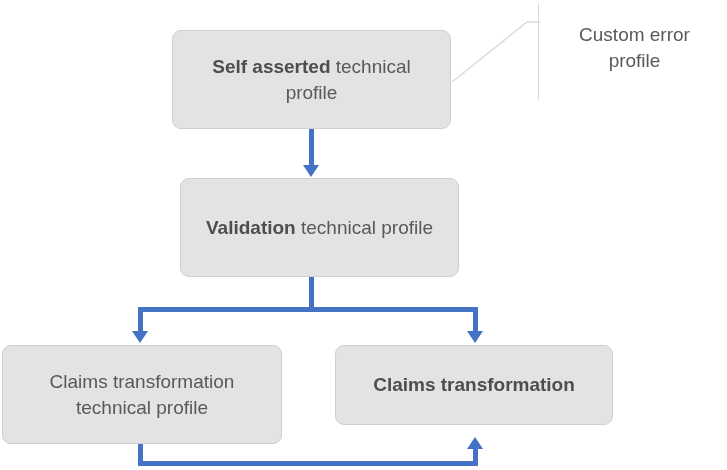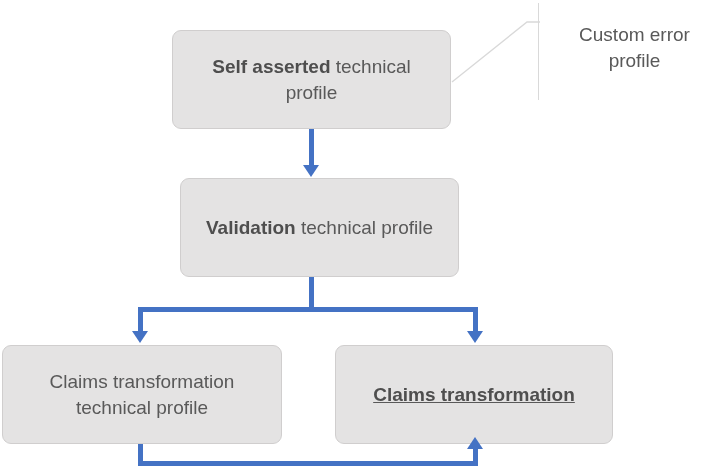--- a/index.html
+++ b/index.html
@@ -32,21 +32,21 @@
     line-height: 1.32;
     padding: 4px 12px;
   }
   .node .t { display: block; }
   .node b { font-weight: bold; color: #4E4E4E; }
 
   
   #node-self       { left: 172px; top: 30px;  width: 279px; height: 99px; }
   #node-validation { left: 172px; top: 178px; width: 279px; height: 99px; margin-left: 8px; }
   #node-claims-tp  { left: 2px;   top: 345px; width: 280px; height: 99px; }
-  #node-claims     { left: 335px; top: 345px; width: 278px; height: 99px; text-decoration: underline; }
+  #node-claims     { left: 335px; top: 345px; width: 278px; height: 80px; }
 
   
   .conn {
     position: absolute;
     background: #4472C4;
   }
   .conn-v { width: 5px; }
   .conn-h { height: 5px; }
 
   .arrow-down {

